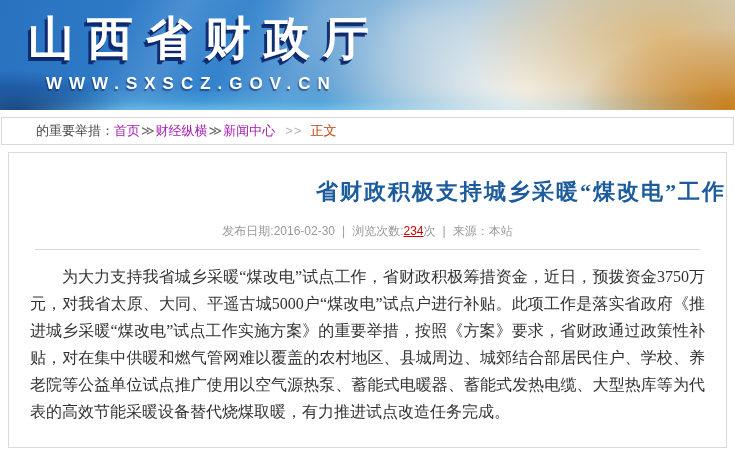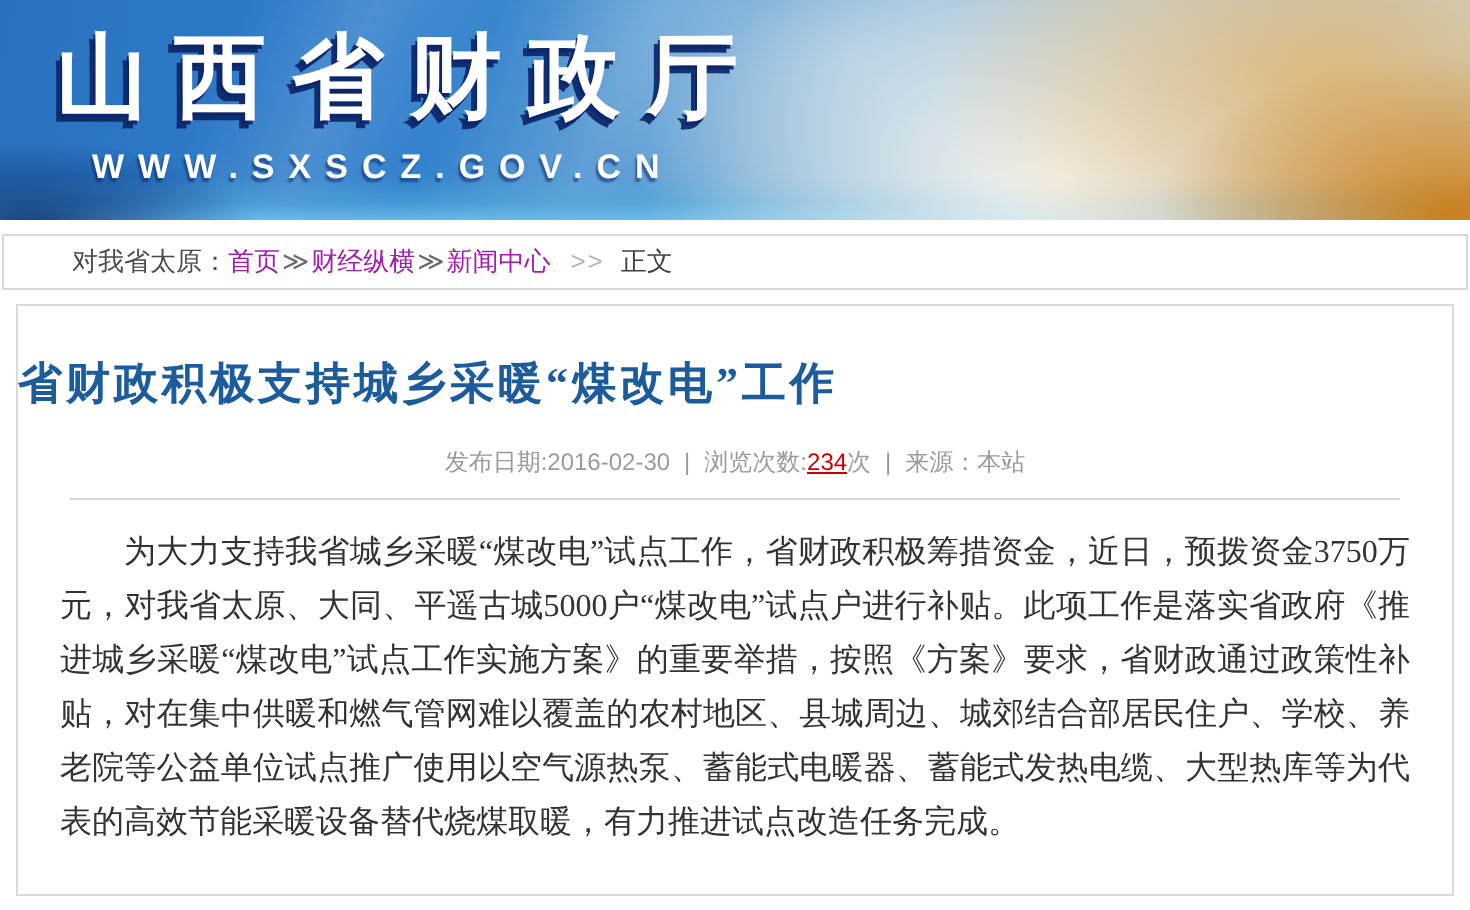--- a/index.html
+++ b/index.html
@@ -59,33 +59,33 @@
     background: #ffffff;
     border: 1px solid #d8d8d8;
     padding-left: 34px;
     font-size: 13px;
     color: #4a4a4a;
     white-space: nowrap;
   }
   .bc-item { color: #a21caf; text-decoration: none; cursor: pointer; }
   .bc-sep { color: #6a6a6a; margin: 0 1px; }
   .bc-sep2 { color: #b5b5b5; margin: 0 8px 0 10px; letter-spacing: 1px; }
-  .bc-current { color: #404040; }
+  .bc-current { color: #c2410c; }
 
   
   .content-box {
     margin: 7px 8px 0 8px;
     min-height: 296px;
     background: #ffffff;
     border: 1px solid #dadada;
     padding-bottom: 20px;
   }
   .article-title {
     margin-top: 24px;
-    text-align: left;
+    text-align: right;
     font-family: "Liberation Serif", "DejaVu Serif", serif;
     font-size: 22px;
     font-weight: bold;
     letter-spacing: 2px;
     color: #1c5c9d;
   }
   .article-meta {
     margin-top: 16px;
     text-align: center;
     font-size: 12px;
@@ -112,21 +112,21 @@
 </style>
 </head>
 <body>
 
 <div class="header">
   <div class="site-title">山西省财政厅</div>
   <div class="site-url">WWW.SXSCZ.GOV.CN</div>
 </div>
 
 <div class="breadcrumb-bar">
-  <span class="bc-label">对我省太原：</span><a class="bc-item">首页</a><span class="bc-sep">≫</span><a class="bc-item">财经纵横</a><span class="bc-sep">≫</span><a class="bc-item">新闻中心</a><span class="bc-sep2">&gt;&gt;</span><span class="bc-current">正文</span>
+  <span class="bc-label">的重要举措：</span><a class="bc-item">首页</a><span class="bc-sep">≫</span><a class="bc-item">财经纵横</a><span class="bc-sep">≫</span><a class="bc-item">新闻中心</a><span class="bc-sep2">&gt;&gt;</span><span class="bc-current">正文</span>
 </div>
 
 <div class="content-box">
   <h1 class="article-title">省财政积极支持城乡采暖“煤改电”工作</h1>
 
   <div class="article-meta">
     <span>发布日期:</span><span>2016-02-30</span><span class="divider">|</span><span>浏览次数:</span><span class="views-count">234</span><span>次</span><span class="divider">|</span><span>来源：</span><span>本站</span>
   </div>
 
   <div class="meta-divider"></div>

